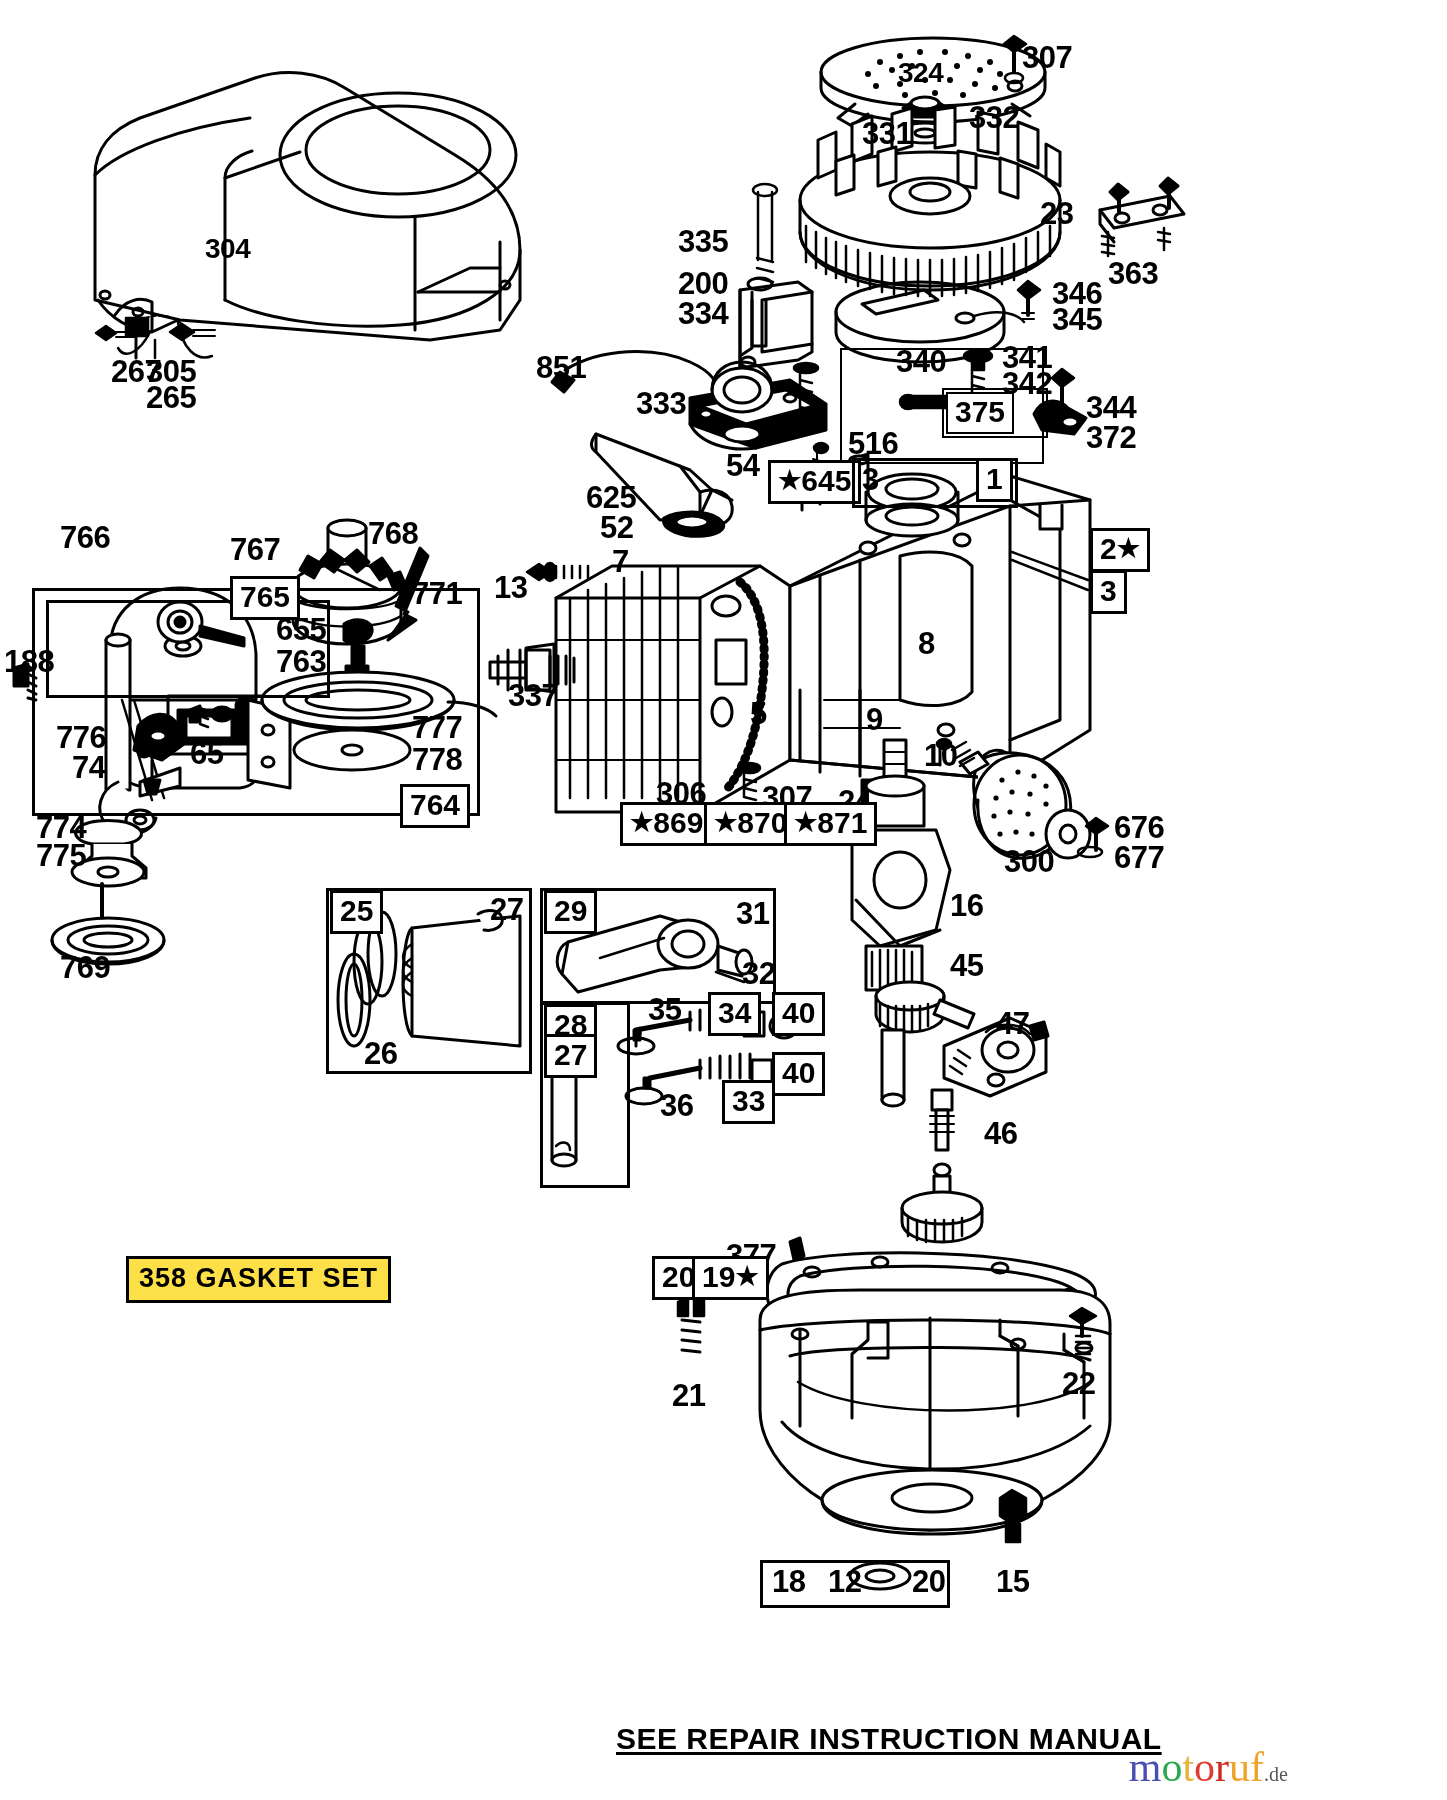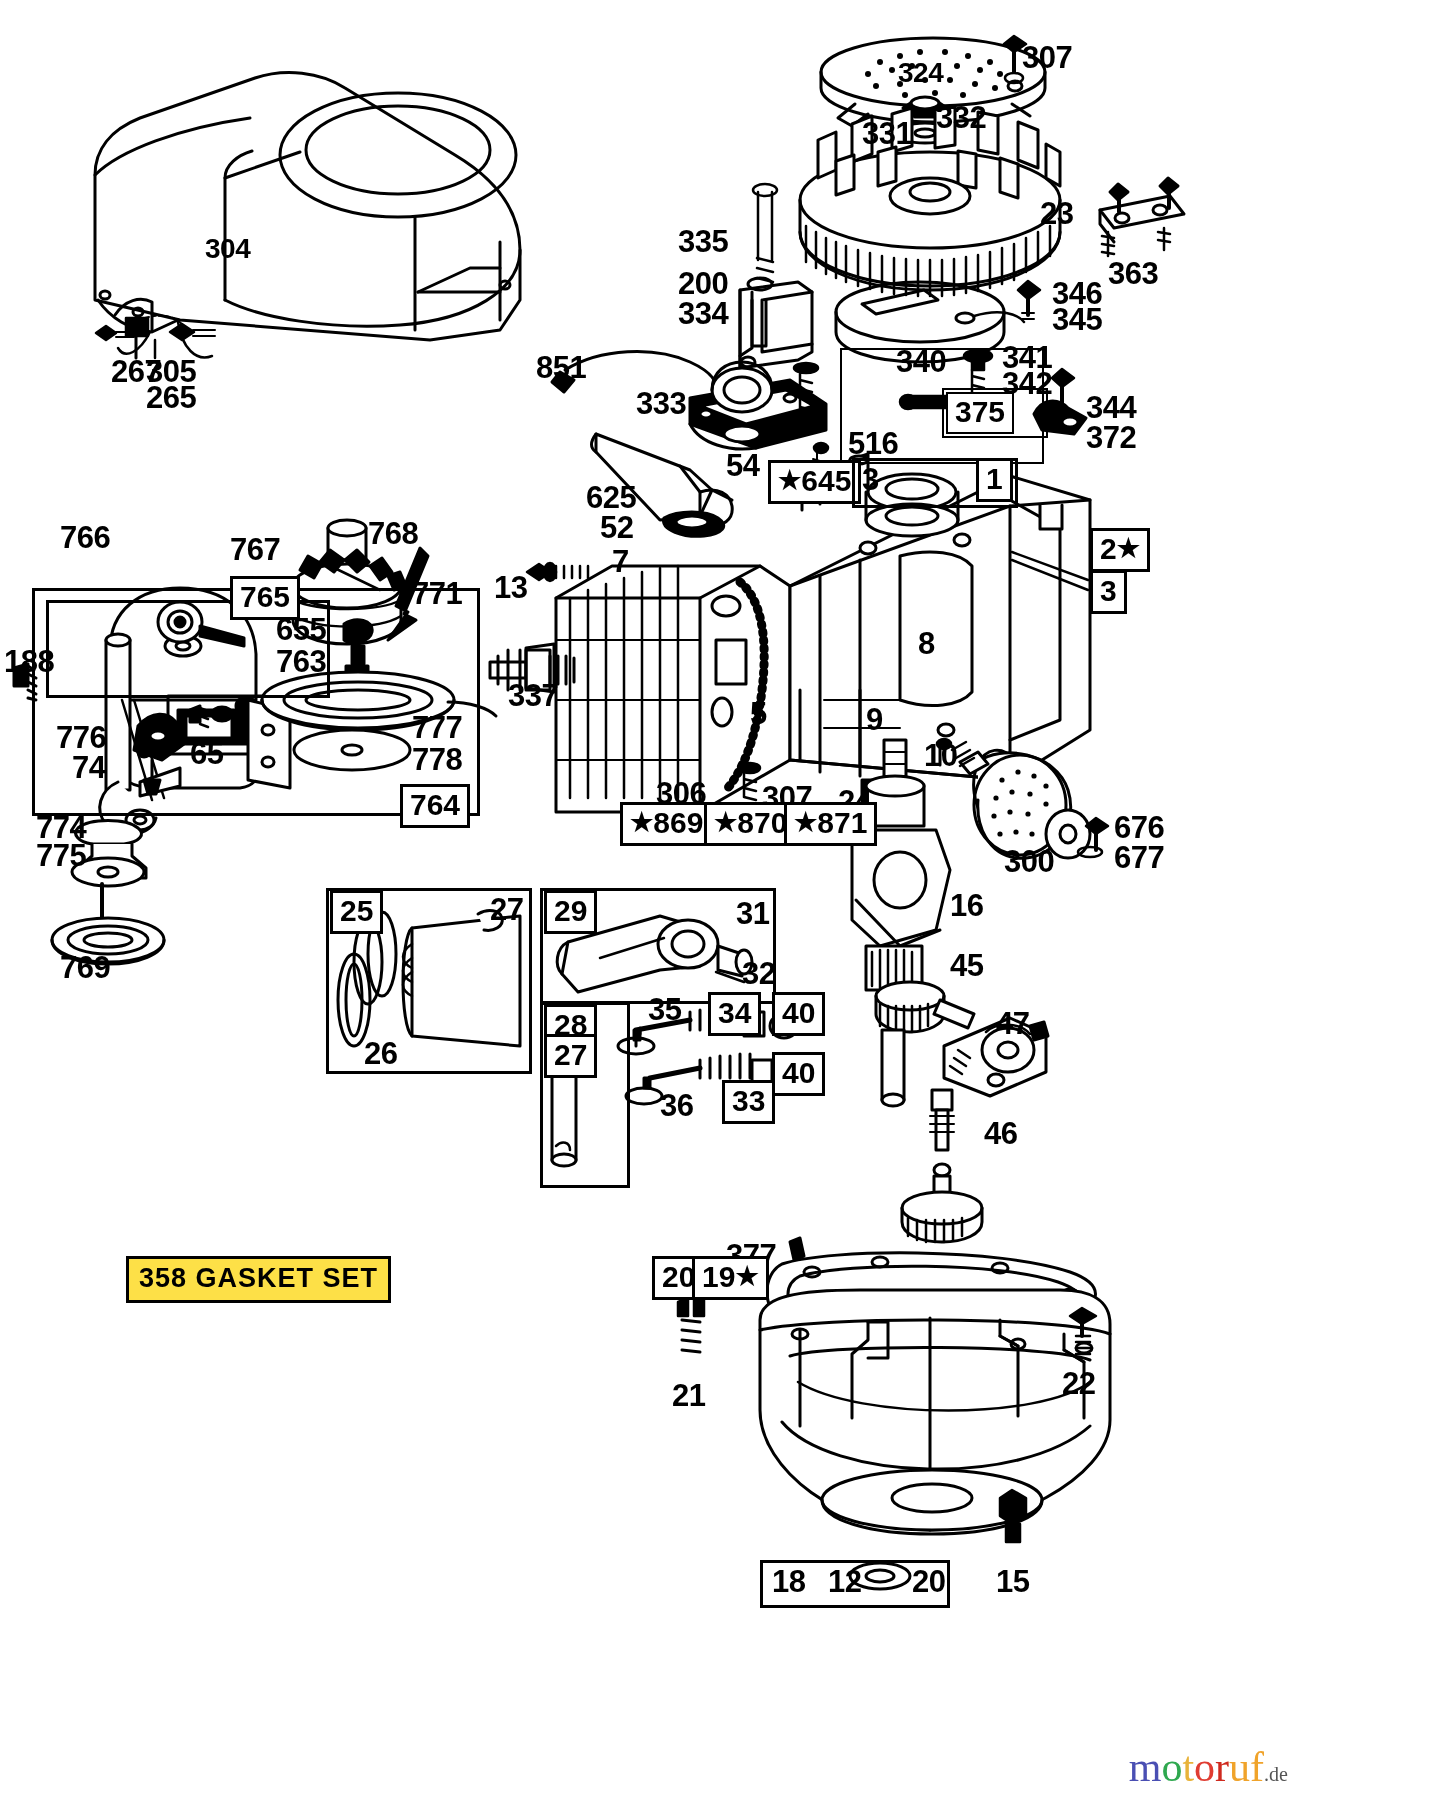--- a/index.html
+++ b/index.html
@@ -633,21 +633,21 @@
   </g>
 </svg>
 
 <div class="num lg" style="left:205px;top:232px;">304</div>
 <div class="num" style="left:90px;top:356px;margin-left:21px;">267</div>
 <div class="num" style="left:146px;top:356px;">305</div>
 <div class="num" style="left:146px;top:382px;">265</div>
 
 <div class="num lg" style="left:898px;top:56px;">324</div>
 <div class="num" style="left:1022px;top:42px;">307</div>
-<div class="num" style="left:936px;top:102px;">332</div>
+<div class="num" style="left:936px;top:102px;padding-left:33px;">332</div>
 <div class="num" style="left:862px;top:118px;">331</div>
 <div class="num" style="left:1040px;top:198px;">23</div>
 <div class="num" style="left:1108px;top:258px;">363</div>
 <div class="num" style="left:678px;top:226px;">335</div>
 <div class="num" style="left:678px;top:268px;">200</div>
 <div class="num" style="left:678px;top:298px;">334</div>
 <div class="num" style="left:536px;top:352px;">851</div>
 <div class="num" style="left:636px;top:388px;">333</div>
 <div class="num" style="left:1052px;top:278px;">346</div>
 <div class="num" style="left:1052px;top:304px;">345</div>
@@ -756,18 +756,19 @@
 <div class="num" style="left:672px;top:1380px;">21</div>
 <div class="num" style="left:1062px;top:1368px;">22</div>
 <div class="frame" style="left:760px;top:1560px;width:184px;height:42px;"></div>
 <div class="num" style="left:772px;top:1566px;">18</div>
 <div class="num" style="left:828px;top:1566px;">12</div>
 <div class="num" style="left:912px;top:1566px;">20</div>
 <div class="num" style="left:996px;top:1566px;">15</div>
 
 <div class="gasket" style="left:126px;top:1256px;">358 GASKET SET</div>
 
+<div class="note" style="left:616px;top:1722px;">SEE REPAIR INSTRUCTION MANUAL</div>
 
 <div class="wm" style="left:1288px;top:1746px;transform:translateX(-100%);">
   <span class="m">m</span><span class="o1">o</span><span class="t">t</span><span class="o2">o</span><span class="r">r</span><span class="u">u</span><span class="f">f</span><span class="de">.de</span>
 </div>
 
 </div>
 
 </body></html>

